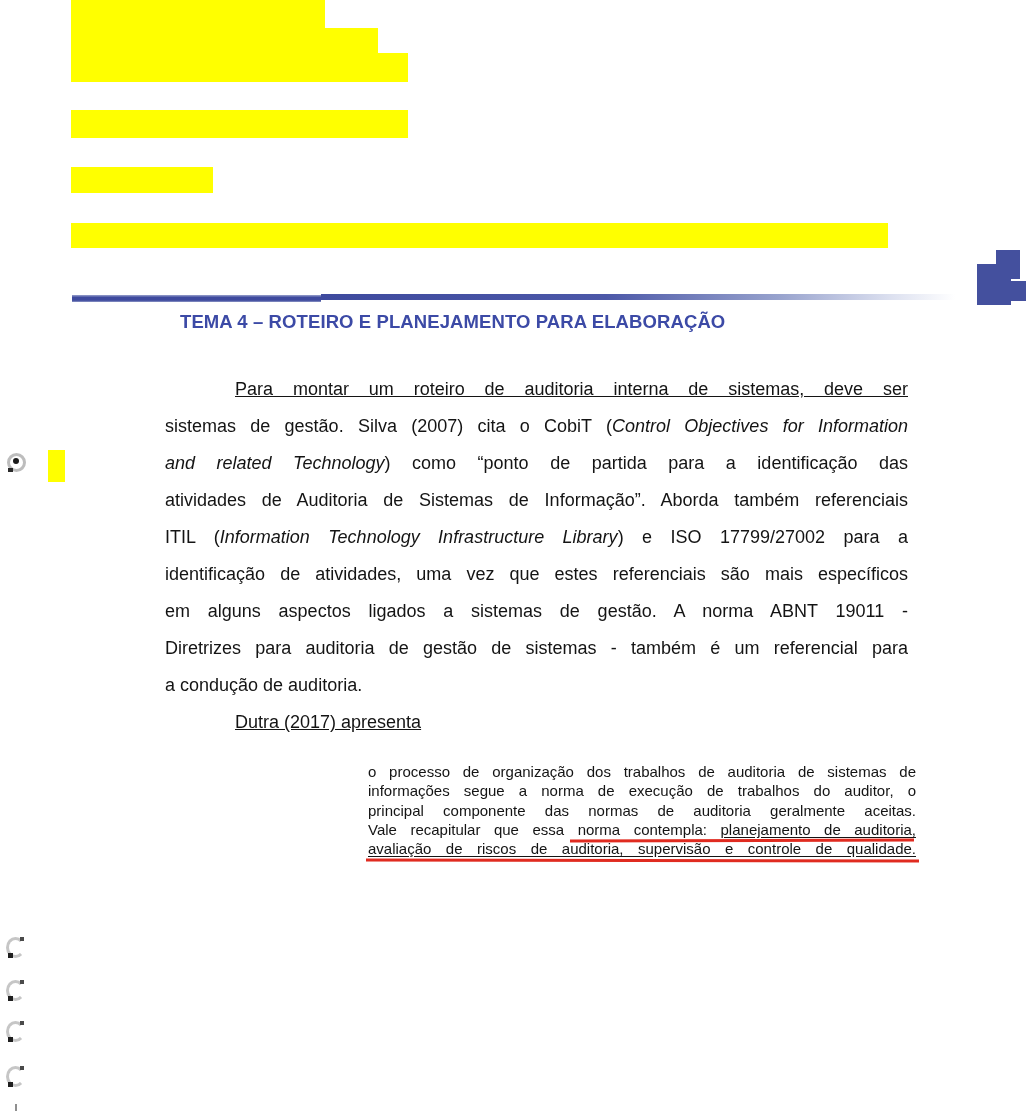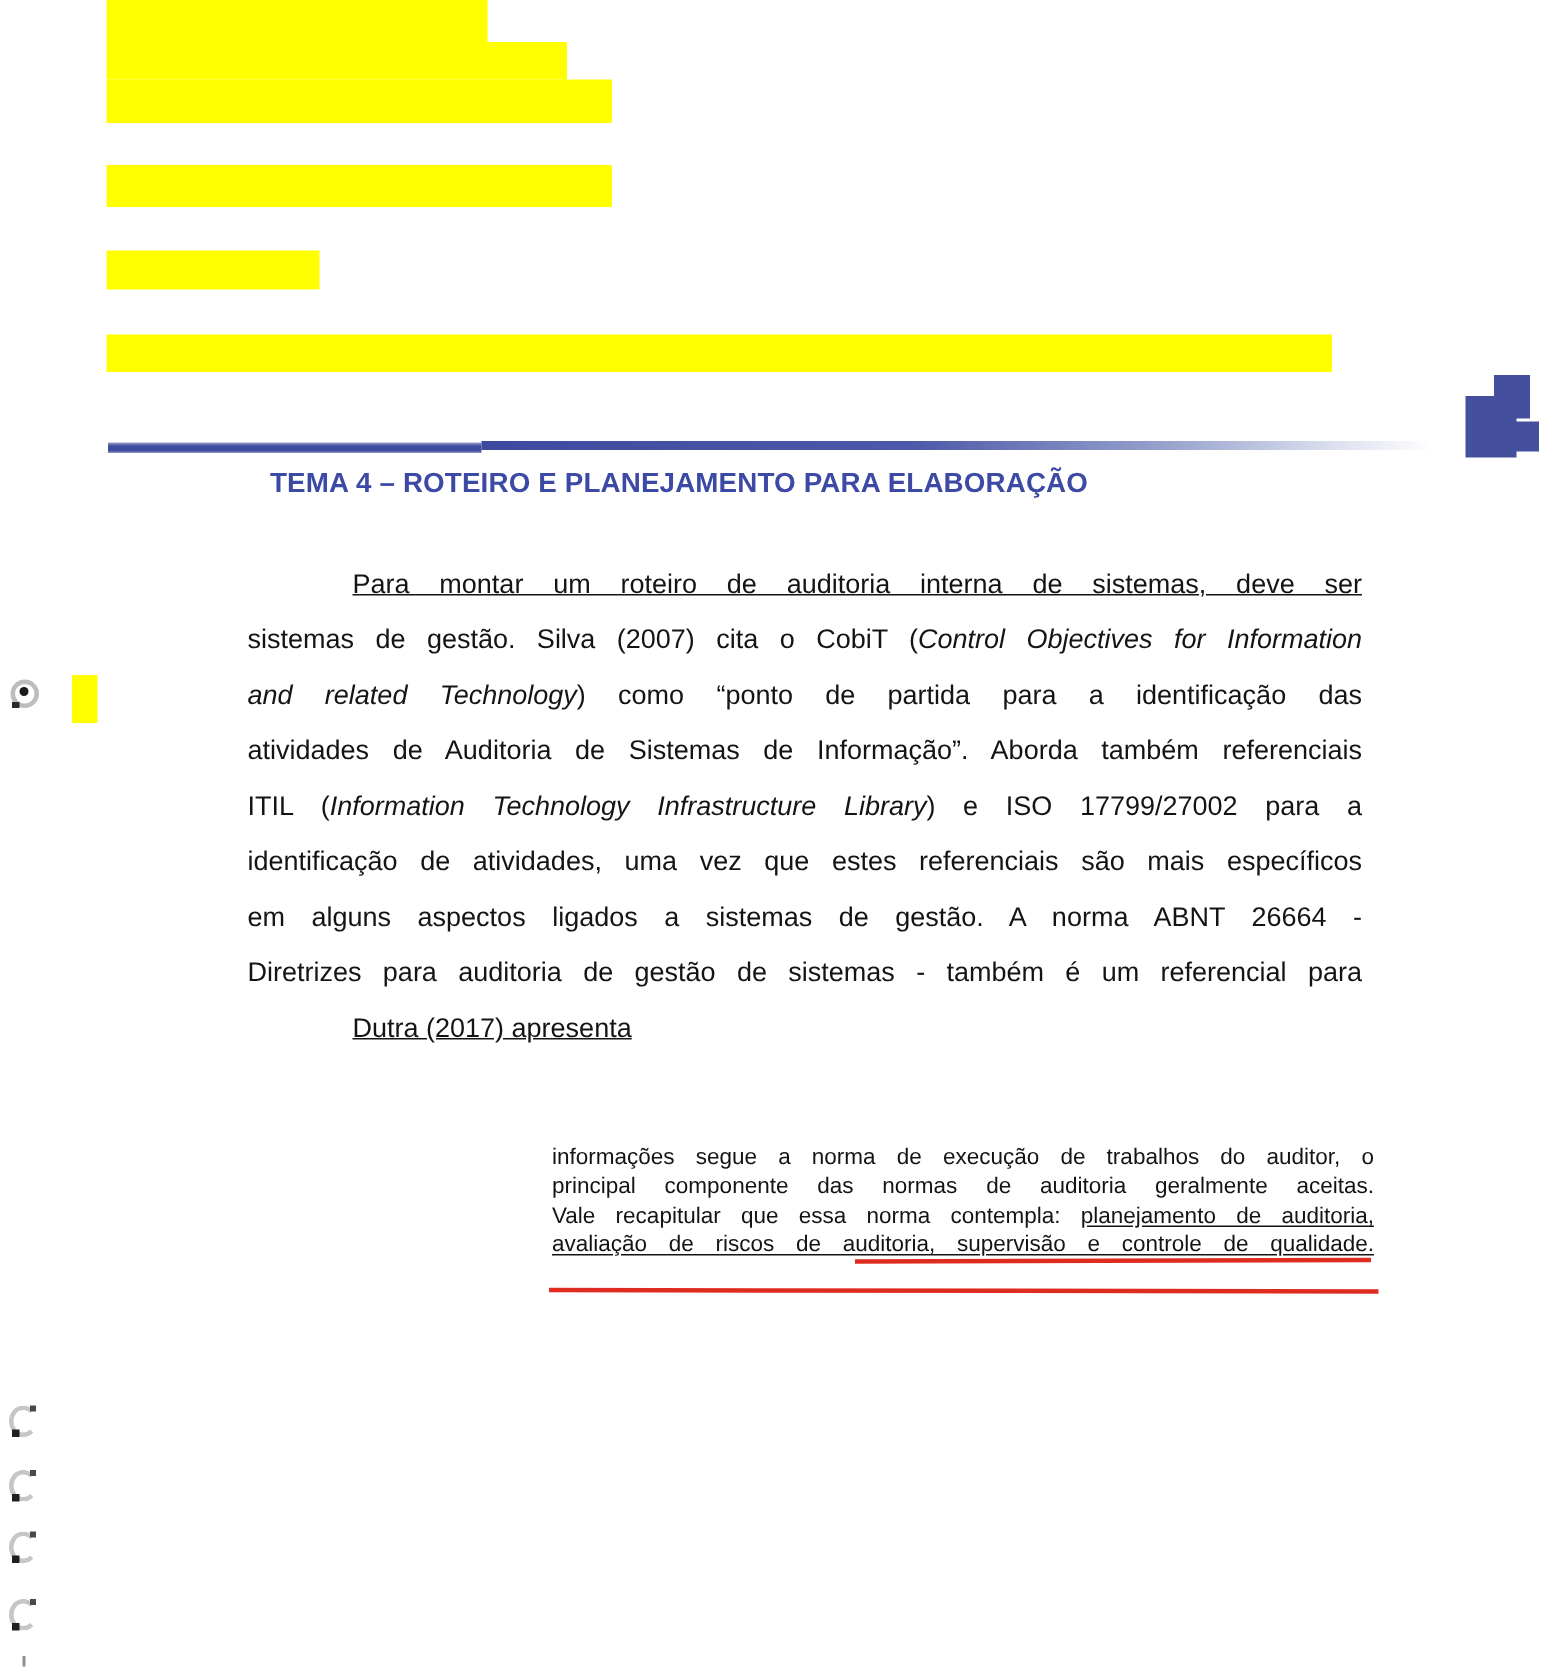--- a/index.html
+++ b/index.html
@@ -89,26 +89,28 @@
 
   <div class="lens-icon"></div>
 
   <div class="body-lines" id="body-lines">
       <div class="body-line jl ind"><span class="">Para montar um roteiro de auditoria interna de sistemas, deve ser</span></div>
       <div class="body-line jl"><span class="">sistemas de gestão. Silva (2007) cita o CobiT (</span><span class="it ">Control Objectives for Information</span></div>
       <div class="body-line jl"><span class="it ">and related Technology</span><span class="">) como “ponto de partida para a identificação das</span></div>
       <div class="body-line jl"><span class="">atividades de Auditoria de Sistemas de Informação”. Aborda também referenciais</span></div>
       <div class="body-line jl"><span class="">ITIL (</span><span class="it ">Information Technology Infrastructure Library</span><span class="">) e ISO 17799/27002 para a</span></div>
       <div class="body-line jl"><span class="">identificação de atividades, uma vez que estes referenciais são mais específicos</span></div>
-      <div class="body-line jl"><span class="">em alguns aspectos ligados a sistemas de gestão. A norma ABNT 26664 -</span></div>
+      <div class="body-line jl"><span class="">em alguns aspectos ligados a sistemas de gestão. A norma ABNT 19011 -</span></div>
       <div class="body-line jl"><span class="">Diretrizes para auditoria de gestão de sistemas - também é um referencial para</span></div>
+      <div class="body-line"><span class="">a condução de auditoria.</span></div>
       <div class="body-line ind"><span class="">Dutra (2017) apresenta</span></div>
     </div>
 
   <div class="quote-lines" id="quote-lines">
+      <div class="quote-line jl"><span class="">o processo de organização dos trabalhos de auditoria de sistemas de</span></div>
       <div class="quote-line jl"><span class="">informações segue a norma de execução de trabalhos do auditor, o</span></div>
       <div class="quote-line jl"><span class="">principal componente das normas de auditoria geralmente aceitas.</span></div>
       <div class="quote-line jl"><span class="">Vale recapitular que essa norma contempla: </span><span class="un">planejamento de auditoria,</span></div>
       <div class="quote-line jl"><span class="un">avaliação de riscos de auditoria, supervisão e controle de qualidade.</span></div>
     </div>
 
   <div class="red-line red1"></div>
   <div class="red-line red2"></div>
 
   <div class="c-icon c1"></div>

